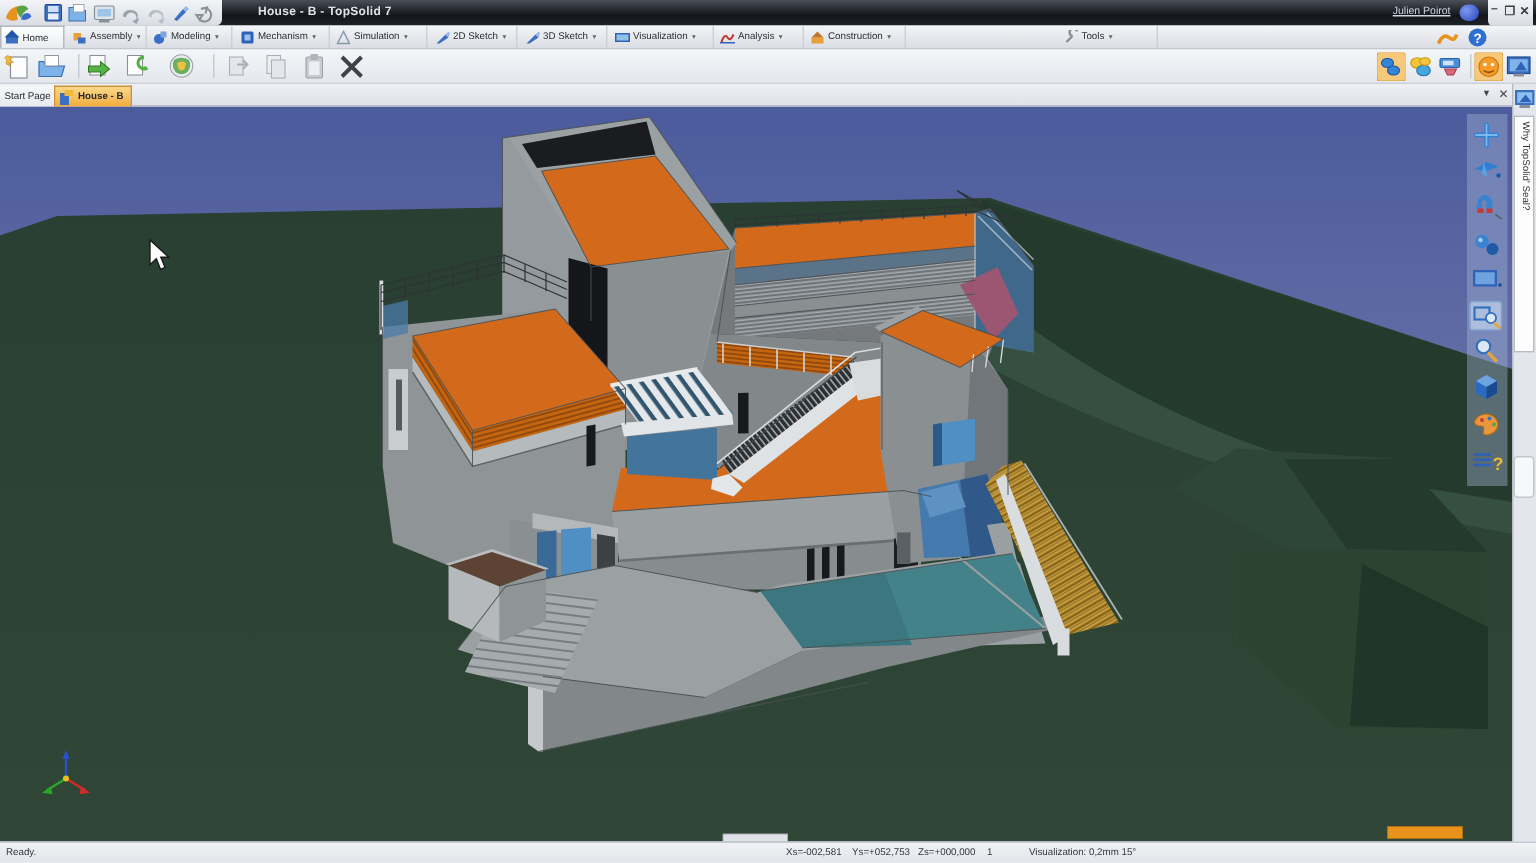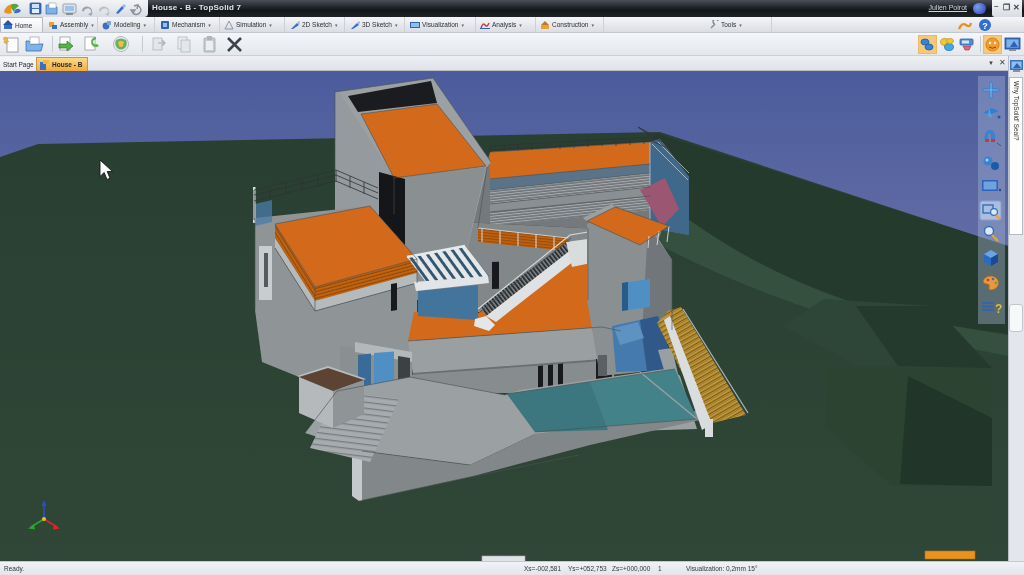--- a/index.html
+++ b/index.html
@@ -1,21 +1,21 @@
 <!DOCTYPE html>
 <html><head>
 <meta charset="utf-8">
 <style>
 html,body{margin:0;padding:0;}
 body{width:1024px;height:575px;position:relative;overflow:hidden;font-family:"Liberation Sans",sans-serif;background:#e8ebf0;}
 .abs{position:absolute;}
 
 #titlebar{left:0;top:0;width:1024px;height:17px;background:linear-gradient(#4b5058,#24272d 40%,#131619 60%,#1e2126);}
 #qat{left:0;top:0;width:148px;height:17px;background:linear-gradient(#f2f4f7,#d9dde3);border-bottom-right-radius:4px;}
-#title-text{left:152px;top:3px;font-size:8px;font-weight:bold;color:#dfe3e8;letter-spacing:.2px;}
+#title-text{left:172px;top:3px;font-size:8px;font-weight:bold;color:#dfe3e8;letter-spacing:.2px;}
 #user{right:57px;top:4px;font-size:7px;color:#cfd6e2;text-decoration:underline;}
 #userbtn{right:38px;top:3px;width:13px;height:11px;border-radius:6px;background:radial-gradient(circle at 35% 35%,#7d9bf0,#2741b8);}
 #winbtns{right:2px;top:0px;width:30px;height:17px;background:linear-gradient(#f2f4f7,#d9dde3);border-bottom-left-radius:3px;}
 #winbtns span{font-size:8px;color:#3a3f46;font-weight:bold;line-height:15px;}
 
 #ribbon{left:0;top:17px;width:1024px;height:16px;background:linear-gradient(#f4f5f8,#dadde3);border-bottom:1px solid #c3c7ce;box-sizing:border-box;}
 .rtab{position:absolute;top:0;height:15px;display:flex;align-items:center;font-size:6.5px;color:#2c2f33;padding:0 2px;border-right:1px solid #cdd1d7;box-sizing:border-box;white-space:nowrap;overflow:hidden;}
 .rtab .ic{width:10px;height:10px;margin-right:2px;flex:0 0 auto;}
 .rtab .dd{font-size:5px;color:#666;margin-left:3px;}
 .rtab.active{background:linear-gradient(#ffffff,#e9ecf0);border:1px solid #b6bac1;border-bottom:none;}

